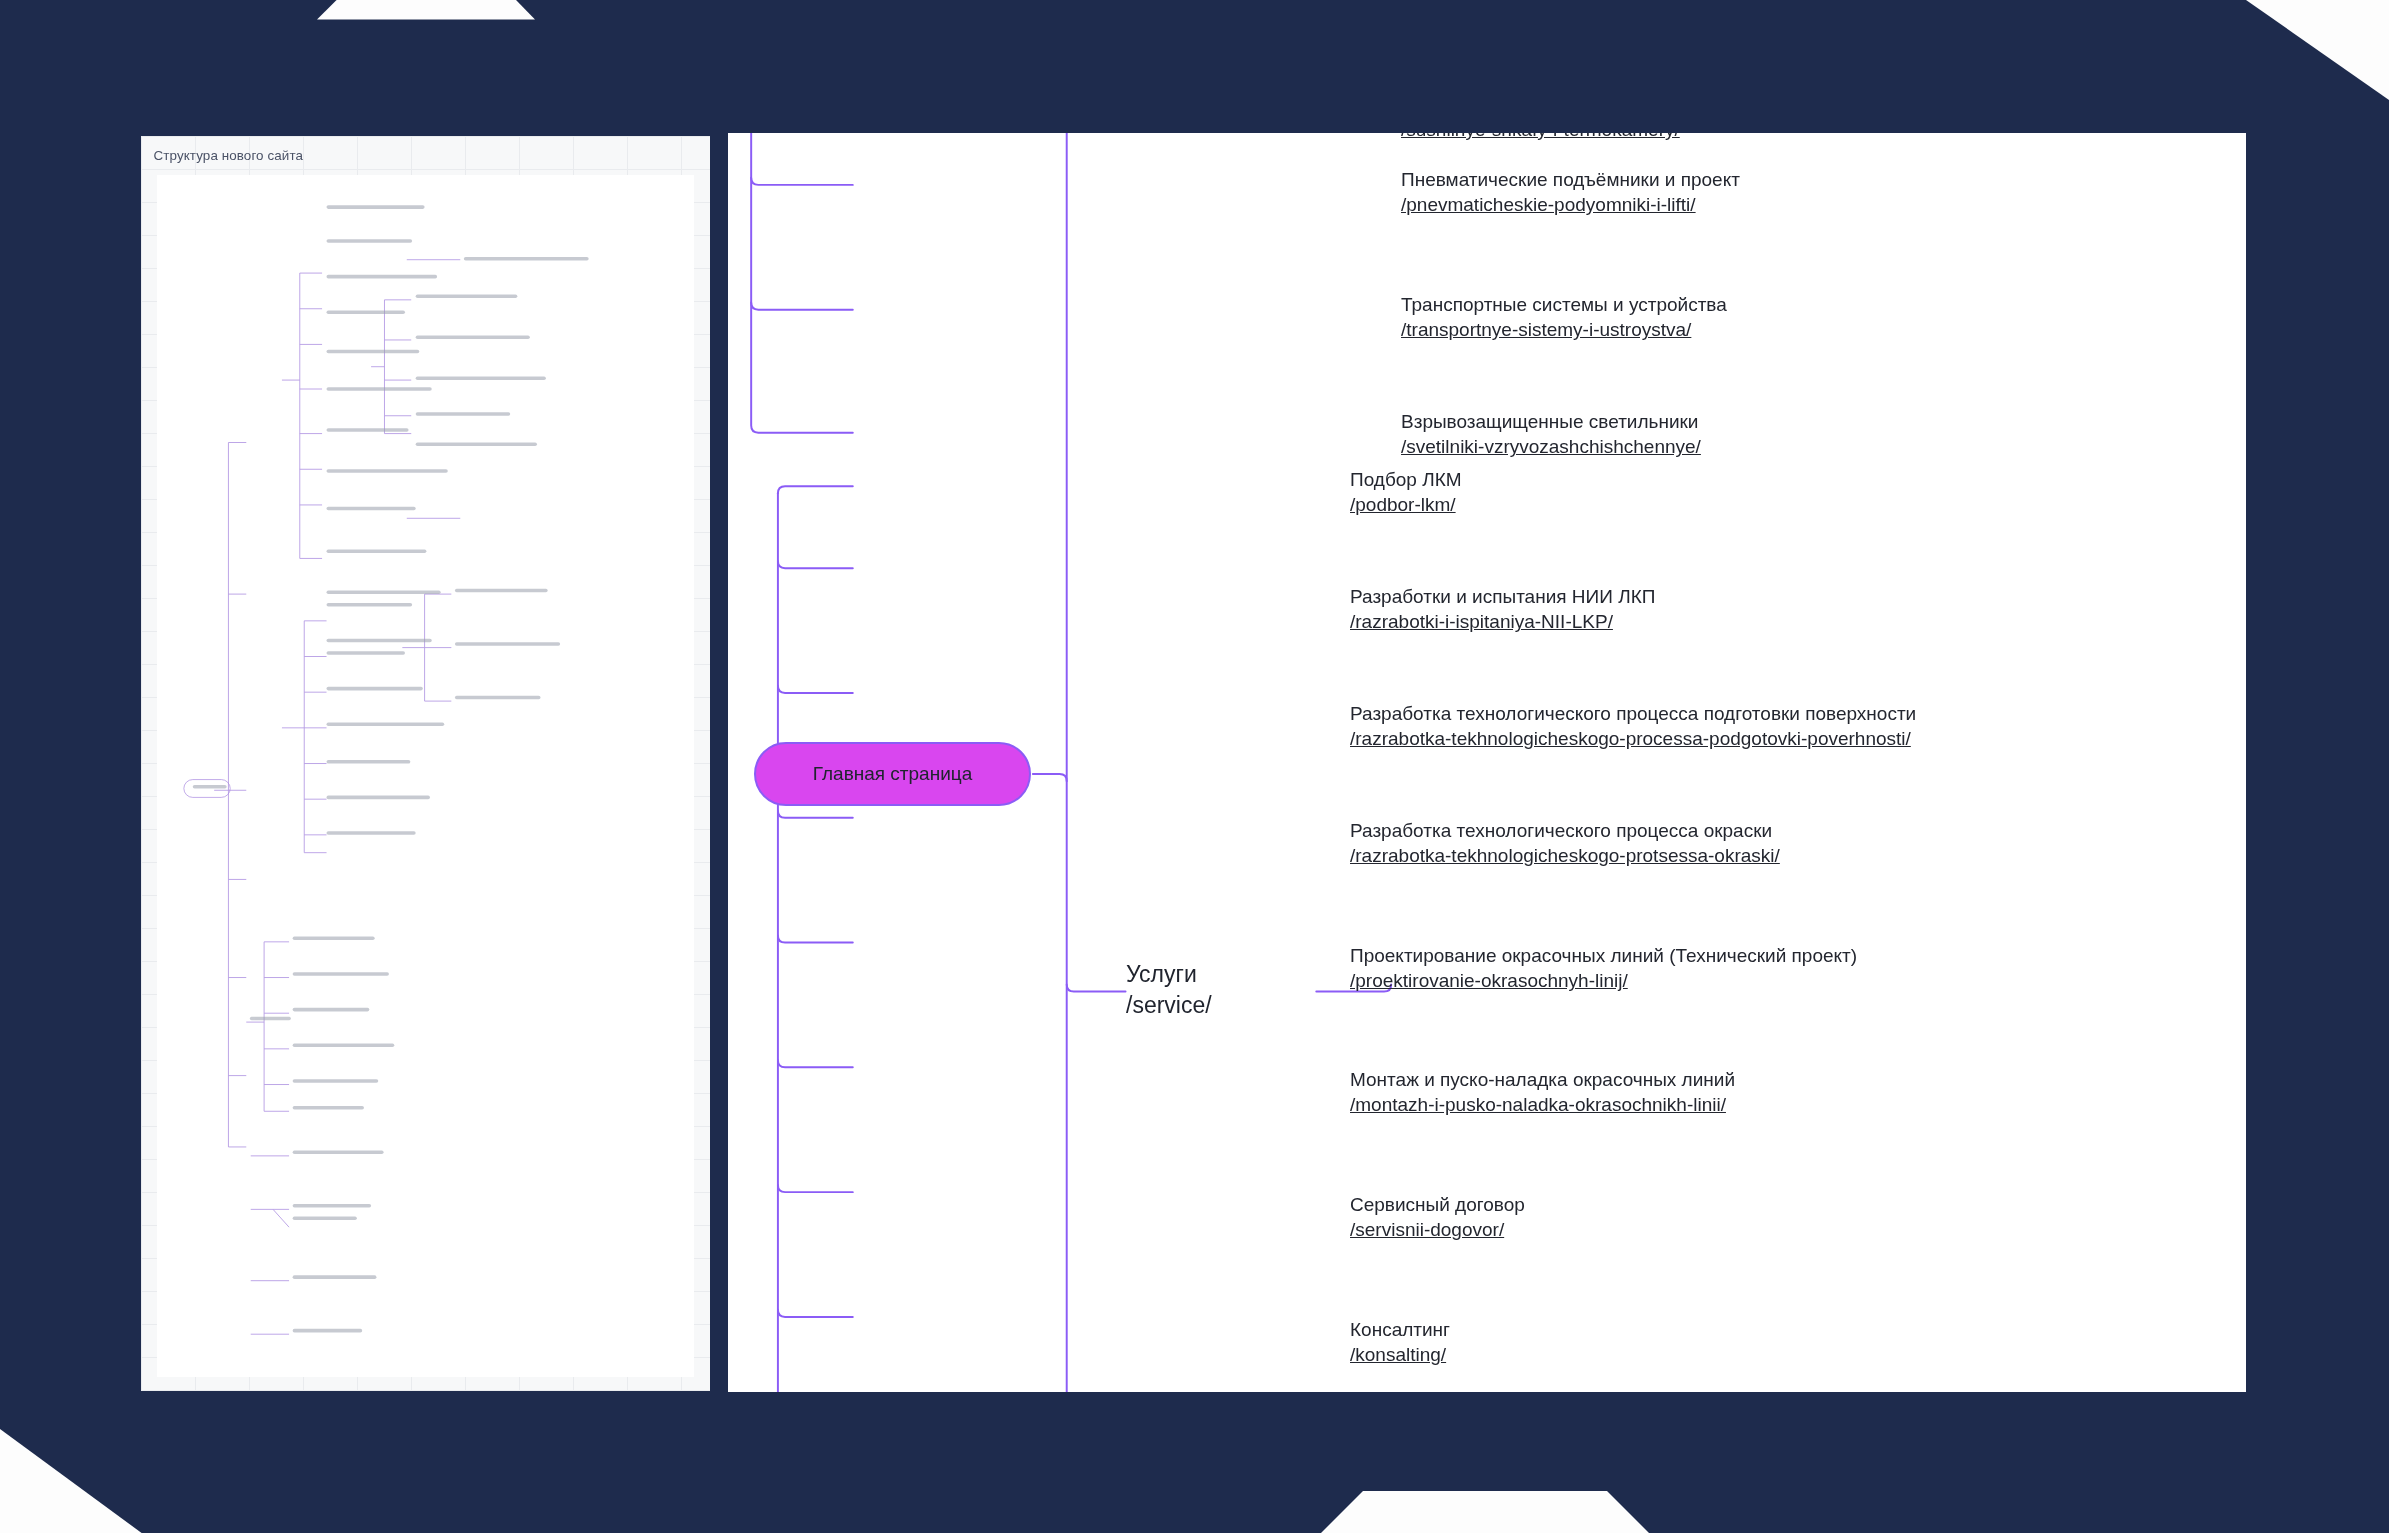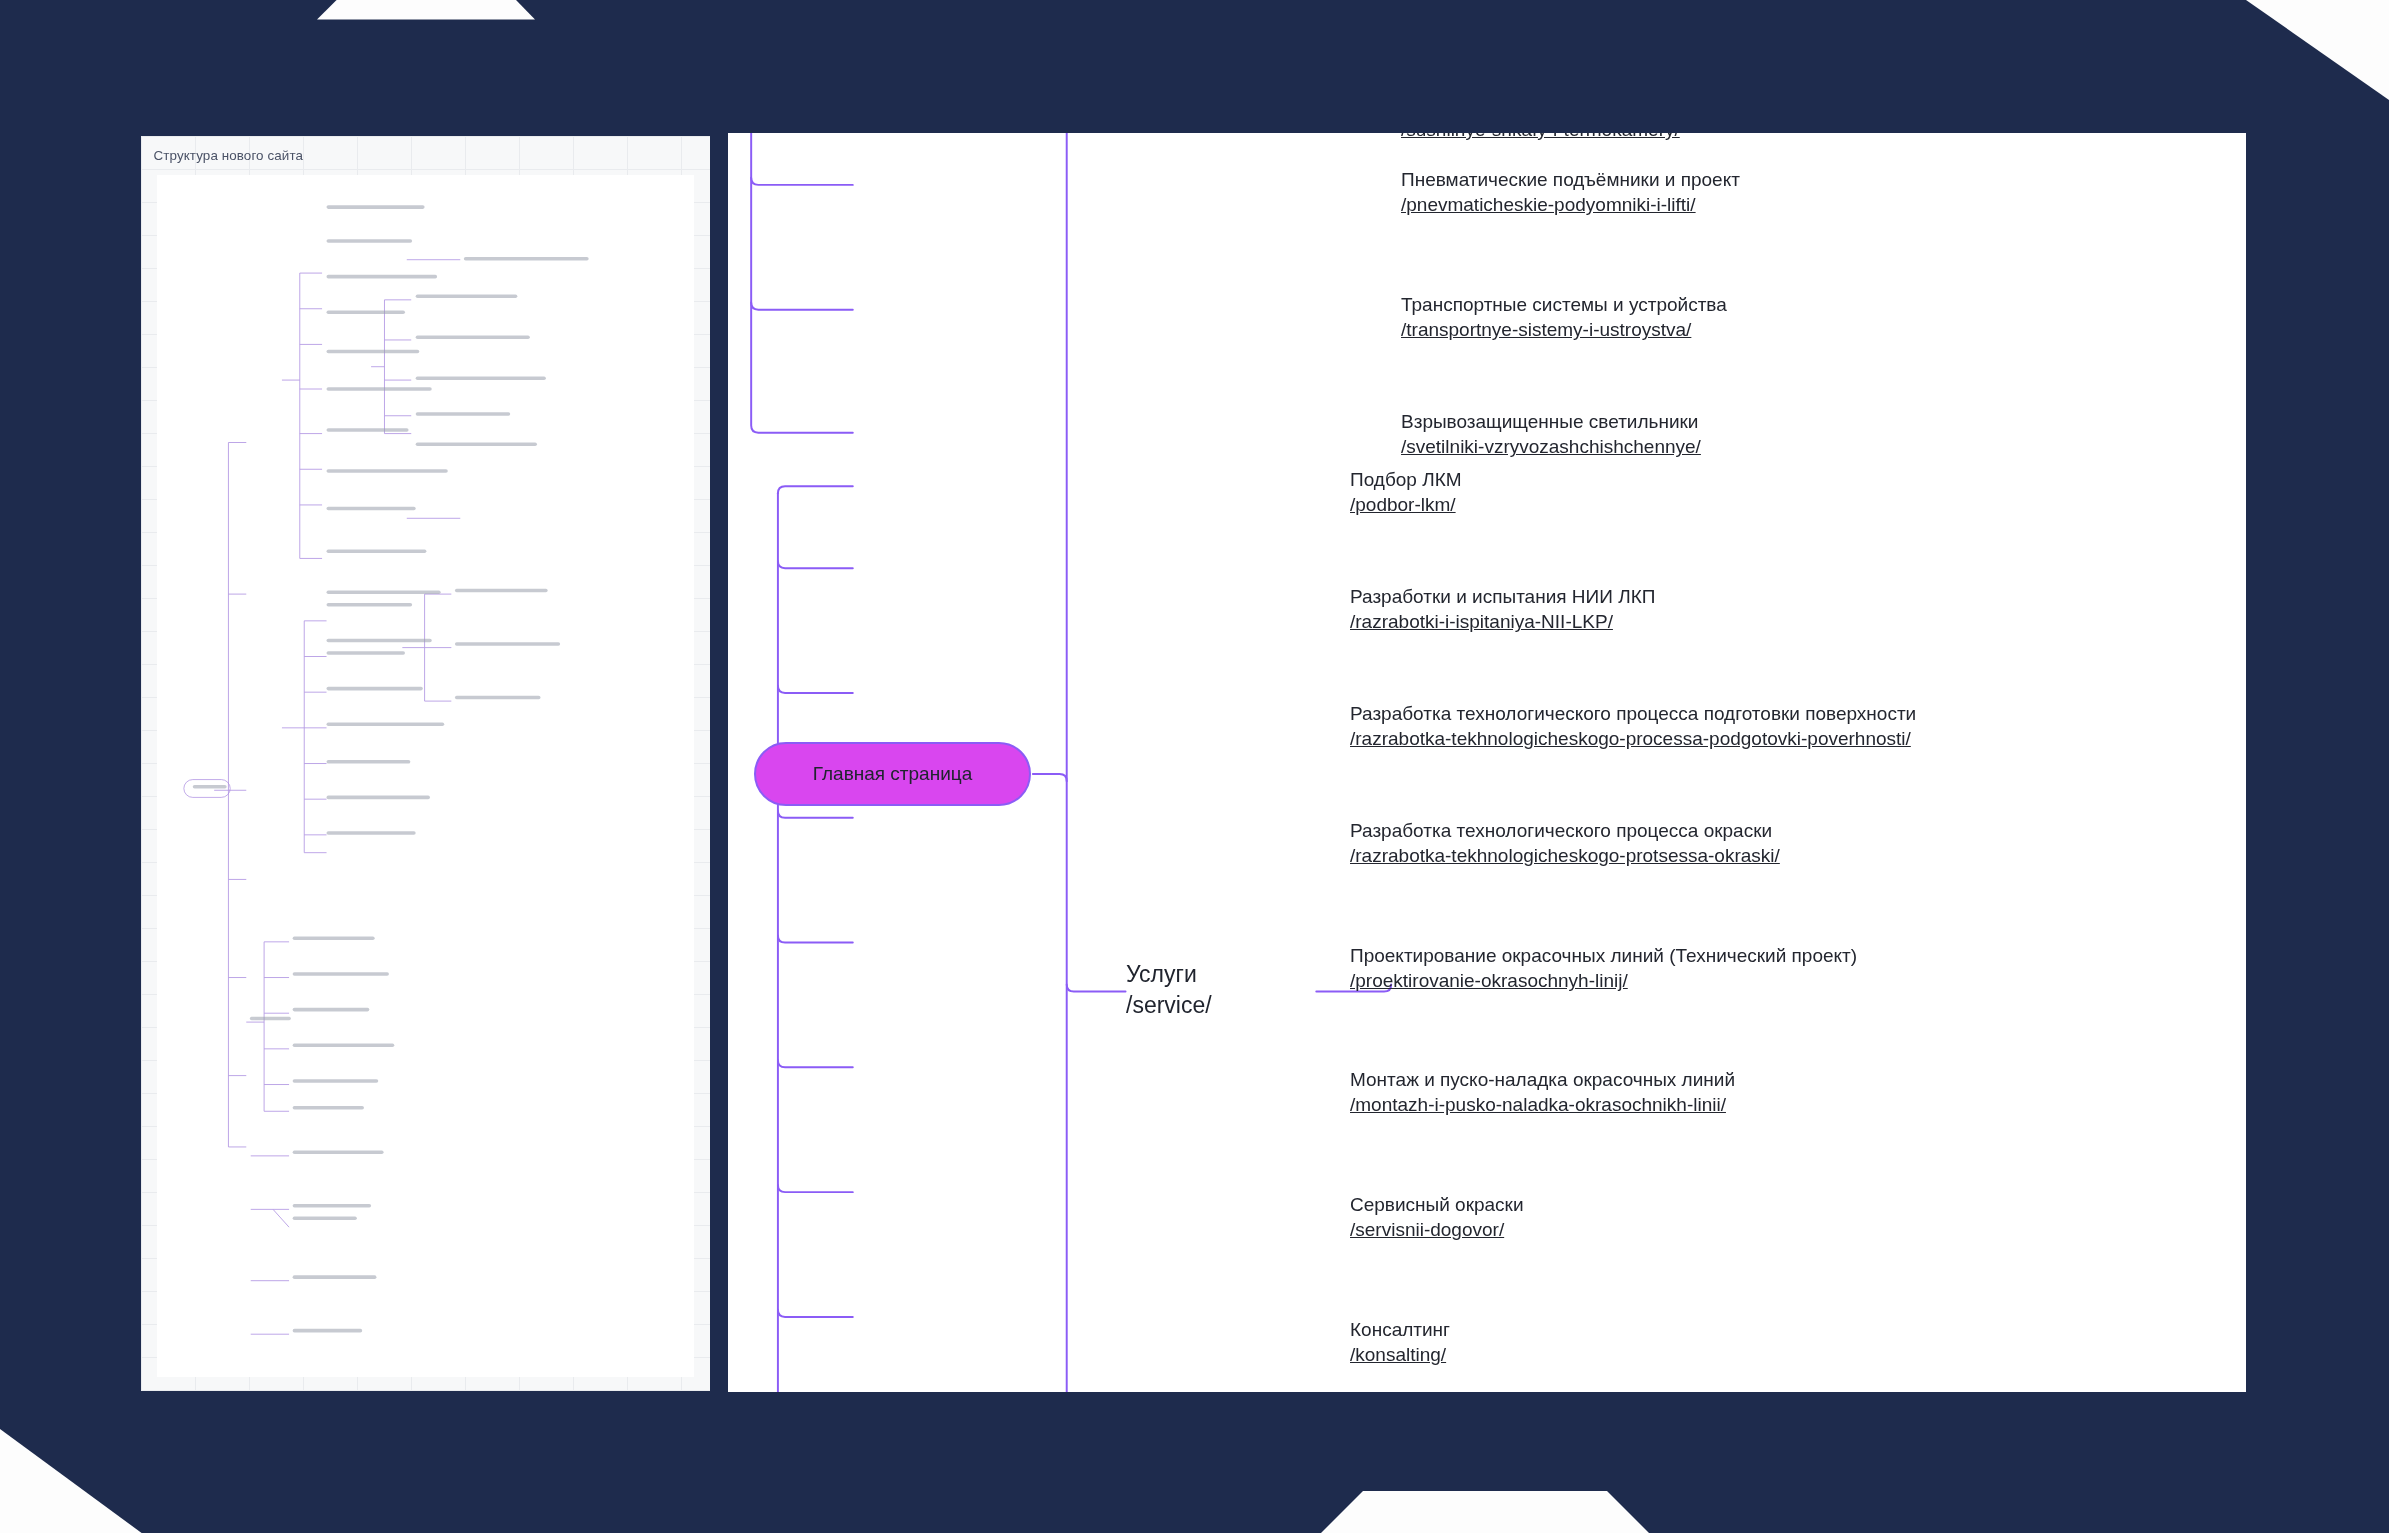--- a/index.html
+++ b/index.html
@@ -272,21 +272,21 @@
     </div>
     <div class="leaf" style="left:622px; top:934px">
       <div class="t">Монтаж и пуско-наладка окрасочных линий</div>
       <div class="u">/montazh-i-pusko-naladka-okrasochnikh-linii/</div>
     </div>
     <div class="leaf" style="left:622px; top:810px; width:892px">
       <div class="t">Проектирование окрасочных линий (Технический проект)</div>
       <div class="u">/proektirovanie-okrasochnyh-linij/</div>
     </div>
     <div class="leaf" style="left:622px; top:1059px">
-      <div class="t">Сервисный окраски</div>
+      <div class="t">Сервисный договор</div>
       <div class="u">/servisnii-dogovor/</div>
     </div>
     <div class="leaf" style="left:622px; top:1184px">
       <div class="t">Консалтинг</div>
       <div class="u">/konsalting/</div>
     </div>
 
   </div>
 </div>
 

